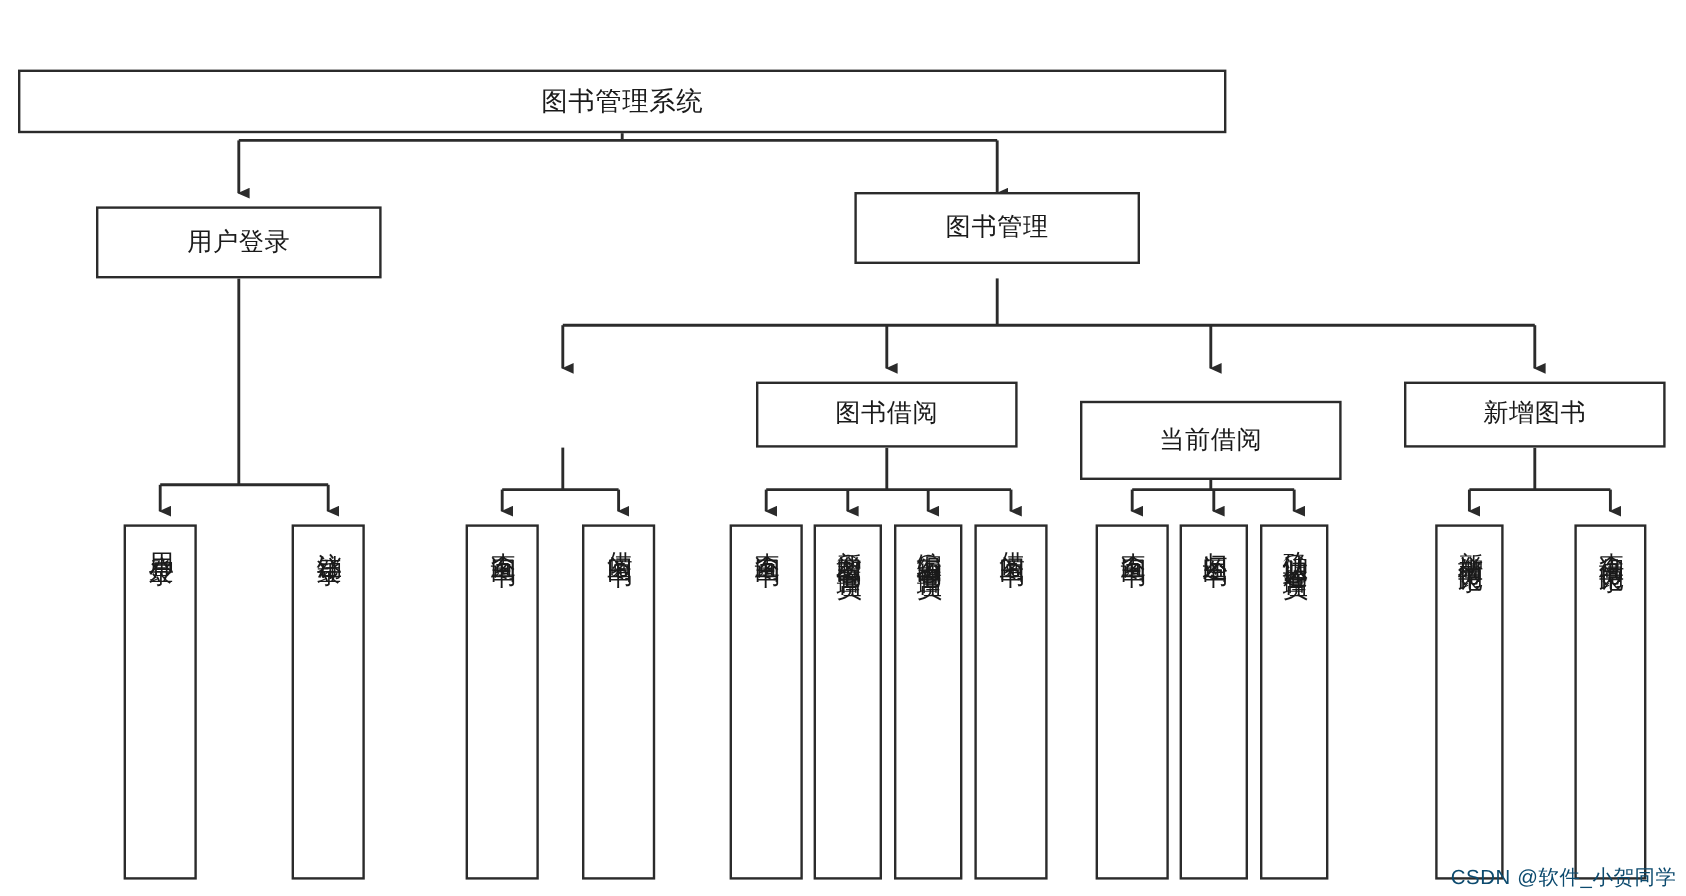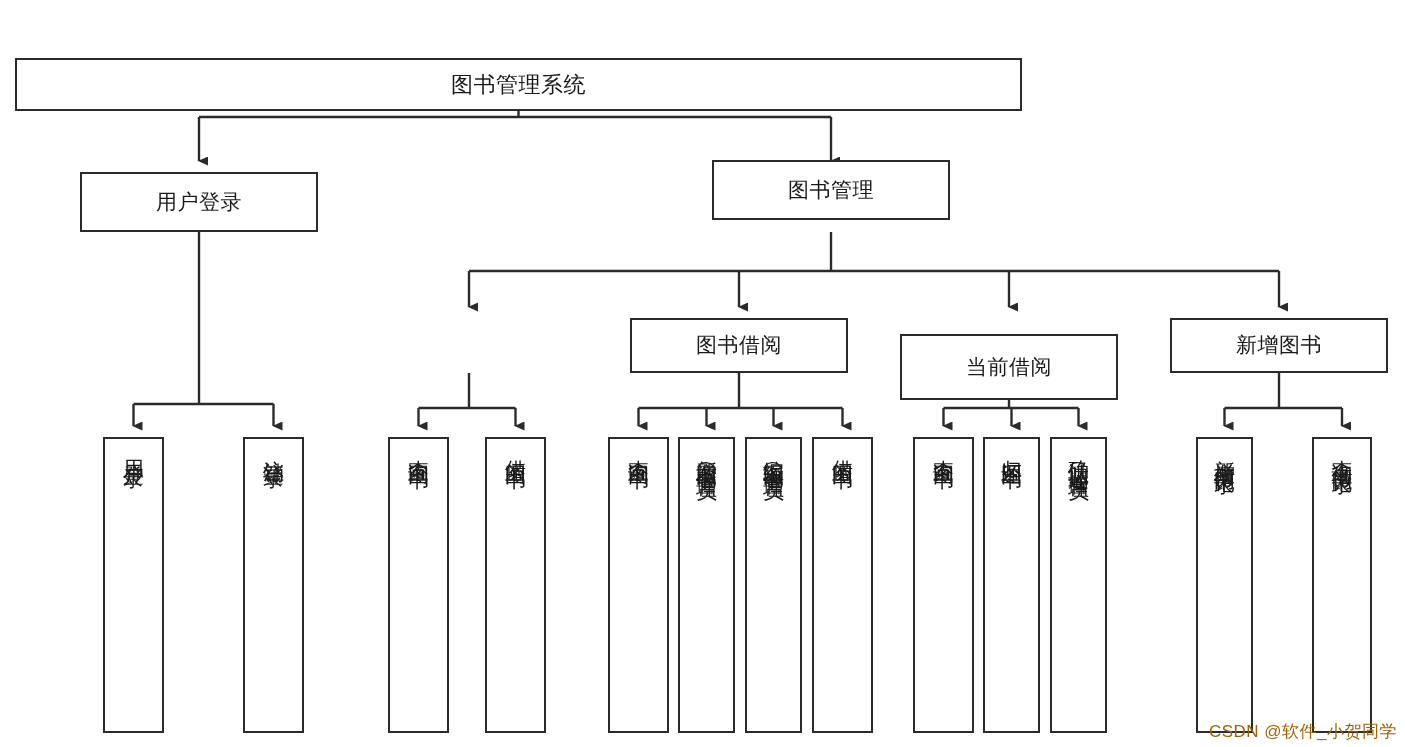--- a/index.html
+++ b/index.html
@@ -59,21 +59,21 @@
     line-height: 1.05;
     letter-spacing: 3px;
     white-space: normal;
     max-height: 100%;
   }
   #watermark {
     position: absolute;
     right: 8px;
     bottom: 4px;
     font-size: 17px;
-    color: #a16207;
+    color: #0c4a6e;
     letter-spacing: 0.5px;
     white-space: nowrap;
     pointer-events: none;
   }
 </style>
 </head>
 <body>
 
 <div id="diagram-root">
 

